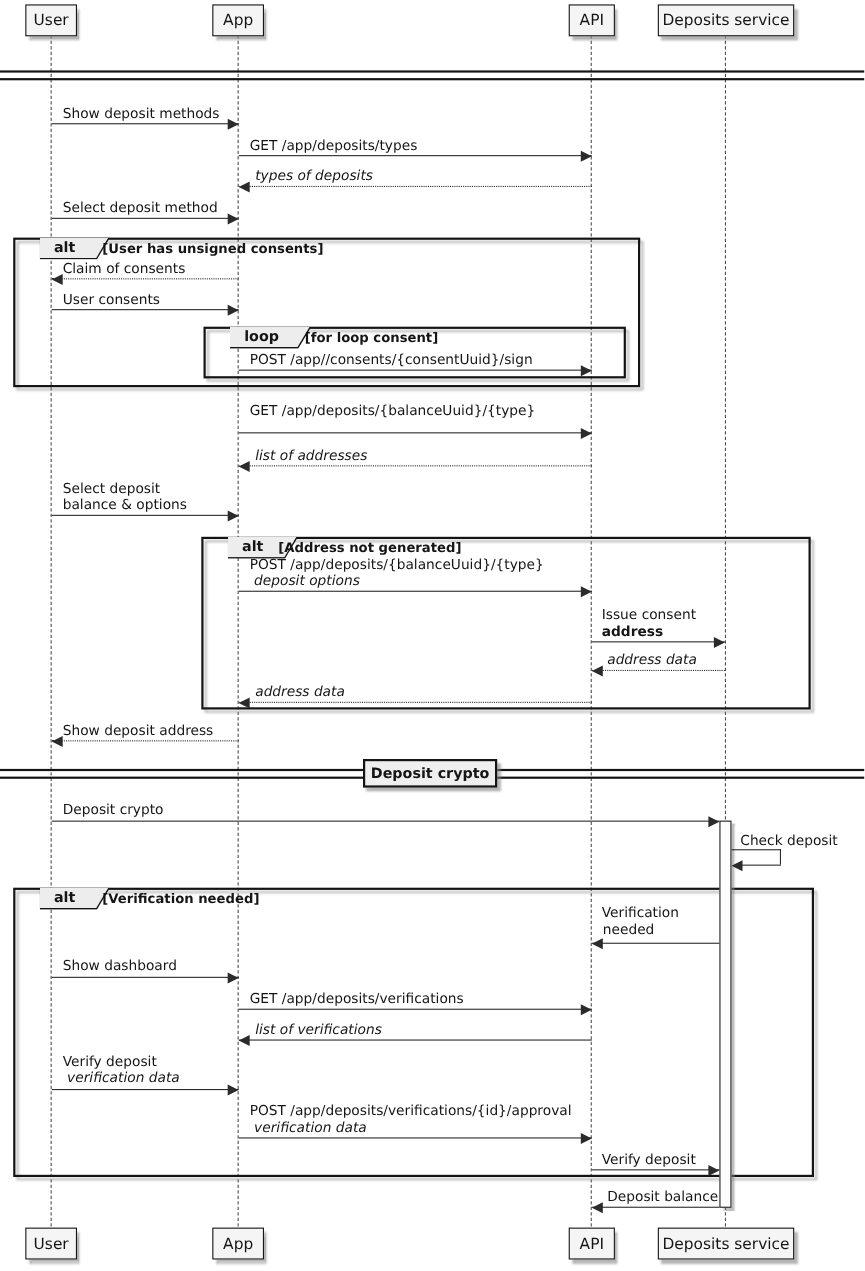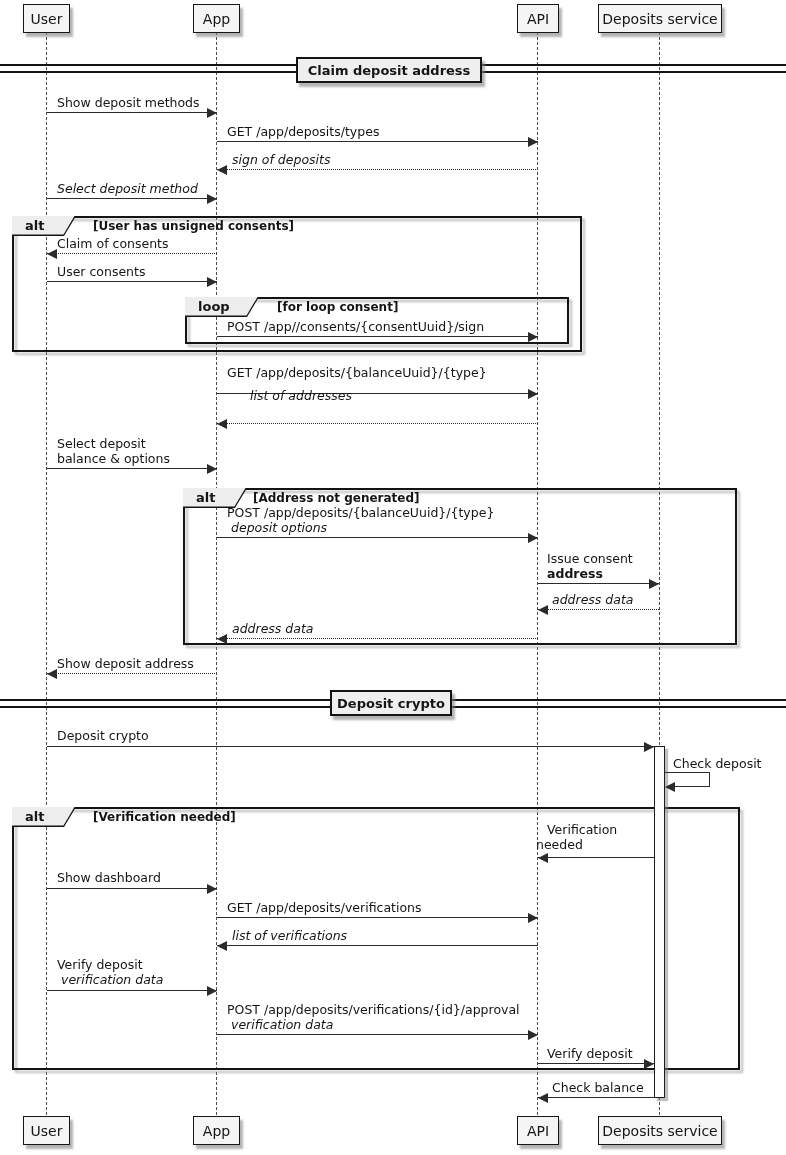--- a/index.html
+++ b/index.html
@@ -15,21 +15,21 @@
     display:flex;align-items:center;justify-content:center;font-size:14px;z-index:6;}
   
   .divlines{position:absolute;left:0;width:786px;height:5px;border-top:2px solid #141414;border-bottom:2px solid #141414;z-index:1;}
   .divlabel{position:absolute;box-sizing:border-box;height:26px;border:2px solid #141414;background:#efefef;
     box-shadow:3px 4px 2px rgba(130,130,130,.6);display:flex;align-items:center;justify-content:center;
     font-size:13px;font-weight:bold;z-index:2;}
   
   .frame{position:absolute;box-sizing:border-box;border:2px solid #141414;background:transparent;
     filter:drop-shadow(3px 3px 1px rgba(130,130,130,.55));z-index:2;}
   .fhead{position:absolute;width:64px;height:20px;background:#141414;
-    clip-path:polygon(0 0,100% 0,calc(100% - 12px) 100%,0 100%);z-index:3;}
+    clip-path:polygon(0 0,100% 0,calc(100% - 12px) 100%,0 100%);z-index:3;margin-left:24px;}
   .fhead.wide{width:74px;}
   .fhead-in{position:absolute;left:0;top:0;right:1.5px;bottom:1.5px;background:#ededed;
     clip-path:polygon(0 0,100% 0,calc(100% - 11px) 100%,0 100%);
     display:flex;align-items:center;font-weight:bold;font-size:13px;padding-left:13px;box-sizing:border-box;}
   .fcond{position:absolute;font-size:12px;font-weight:bold;z-index:3;white-space:nowrap;}
   
   .mlabel{position:absolute;font-size:12.5px;white-space:nowrap;z-index:5;line-height:15px;}
   .mlabel.i{font-style:italic;}
   .mline{position:absolute;height:0;border-top:1.2px solid #2b2b2b;z-index:4;}
   .mline.dot{border-top:1.2px dotted #2b2b2b;}
@@ -45,23 +45,20 @@
 <body>
 
 <div id="canvas">
 
   <div class="lifeline" style="left:46px;"></div>
   <div class="lifeline" style="left:216px;"></div>
   <div class="lifeline" style="left:537px;"></div>
   <div class="lifeline" style="left:659px;"></div>
 
   <div class="divlines" style="top:64px;"></div>
-  <div class="divlabel" style="left:296px;top:57px;width:186px;">
-    <span>Claim deposit address</span>
-  </div>
 
   <div class="divlines" style="top:699px;"></div>
   <div class="divlabel" style="left:330px;top:690px;width:122px;">
     <span>Deposit crypto</span>
   </div>
 
   <div class="frame" style="left:12px;top:216px;width:570px;height:136px;"></div>
   <div class="fhead" style="left:12px;top:216px;">
     <div class="fhead-in">
         <span>alt</span>
@@ -96,45 +93,45 @@
   <div class="act" style="left:654px;top:746px;height:352px;"></div>
 
   <div class="mlabel" style="left:57px;top:95px;">Show deposit methods</div>
   <div class="mline" style="left:47px;top:112px;width:170px;"></div>
   <div class="arr r" style="left:207px;top:108px;"></div>
 
   <div class="mlabel" style="left:227px;top:124px;">GET /app/deposits/types</div>
   <div class="mline" style="left:217px;top:141px;width:321px;"></div>
   <div class="arr r" style="left:528px;top:137px;"></div>
 
-  <div class="mlabel i" style="left:232px;top:152px;">sign of deposits</div>
+  <div class="mlabel i" style="left:232px;top:152px;">types of deposits</div>
   <div class="mline dot" style="left:217px;top:169px;width:321px;"></div>
   <div class="arr l" style="left:217px;top:165px;"></div>
 
-  <div class="mlabel" style="left:57px;top:181px;font-style:italic;">Select deposit method</div>
+  <div class="mlabel" style="left:57px;top:181px;">Select deposit method</div>
   <div class="mline" style="left:47px;top:198px;width:170px;"></div>
   <div class="arr r" style="left:207px;top:194px;"></div>
 
   <div class="mlabel" style="left:57px;top:236px;">Claim of consents</div>
   <div class="mline dot" style="left:47px;top:253px;width:170px;"></div>
   <div class="arr l" style="left:47px;top:249px;"></div>
 
   <div class="mlabel" style="left:57px;top:264px;">User consents</div>
   <div class="mline" style="left:47px;top:281px;width:170px;"></div>
   <div class="arr r" style="left:207px;top:277px;"></div>
 
   <div class="mlabel" style="left:227px;top:319px;">POST /app//consents/{consentUuid}/sign</div>
   <div class="mline" style="left:217px;top:336px;width:321px;"></div>
   <div class="arr r" style="left:528px;top:332px;"></div>
 
   <div class="mlabel" style="left:227px;top:365px;">GET /app/deposits/{balanceUuid}/{type}</div>
   <div class="mline" style="left:217px;top:393px;width:321px;"></div>
   <div class="arr r" style="left:528px;top:389px;"></div>
 
-  <div class="mlabel i" style="left:232px;top:388px;margin-left:18px;">list of addresses</div>
+  <div class="mlabel i" style="left:232px;top:406px;">list of addresses</div>
   <div class="mline dot" style="left:217px;top:423px;width:321px;"></div>
   <div class="arr l" style="left:217px;top:419px;"></div>
 
   <div class="mlabel" style="left:57px;top:436px;">Select deposit</div>
   <div class="mlabel" style="left:57px;top:451px;text-align:right;">balance &amp; options</div>
   <div class="mline" style="left:47px;top:468px;width:170px;"></div>
   <div class="arr r" style="left:207px;top:464px;"></div>
 
   <div class="mlabel" style="left:227px;top:505px;">POST /app/deposits/{balanceUuid}/{type}</div>
   <div class="mlabel i" style="left:231px;top:520px;font-style:italic;">deposit options</div>
@@ -162,21 +159,21 @@
   <div class="mline" style="left:47px;top:746px;width:607px;"></div>
   <div class="arr r" style="left:644px;top:742px;"></div>
 
   <div class="mlabel" style="left:673px;top:756px;">Check deposit</div>
   <div class="mline" style="left:665px;top:772px;width:45px;"></div>
   <div class="vline" style="left:709px;top:772px;height:14px;"></div>
   <div class="mline" style="left:674px;top:786px;width:36px;"></div>
   <div class="arr l" style="left:665px;top:782px;"></div>
 
   <div class="mlabel" style="left:547px;top:822px;">Verification</div>
-  <div class="mlabel" style="left:536px;top:837px;">needed</div>
+  <div class="mlabel" style="left:548px;top:837px;">needed</div>
   <div class="mline" style="left:538px;top:857px;width:116px;"></div>
   <div class="arr l" style="left:538px;top:853px;"></div>
 
   <div class="mlabel" style="left:57px;top:870px;">Show dashboard</div>
   <div class="mline" style="left:47px;top:888px;width:170px;"></div>
   <div class="arr r" style="left:207px;top:884px;"></div>
 
   <div class="mlabel" style="left:227px;top:900px;">GET /app/deposits/verifications</div>
   <div class="mline" style="left:217px;top:917px;width:321px;"></div>
   <div class="arr r" style="left:528px;top:913px;"></div>
@@ -192,21 +189,21 @@
 
   <div class="mlabel" style="left:227px;top:1002px;">POST /app/deposits/verifications/{id}/approval</div>
   <div class="mlabel i" style="left:231px;top:1017px;">verification data</div>
   <div class="mline" style="left:217px;top:1034px;width:321px;"></div>
   <div class="arr r" style="left:528px;top:1030px;"></div>
 
   <div class="mlabel" style="left:547px;top:1046px;">Verify deposit</div>
   <div class="mline" style="left:538px;top:1063px;width:116px;"></div>
   <div class="arr r" style="left:644px;top:1059px;"></div>
 
-  <div class="mlabel" style="left:552px;top:1080px;">Check balance</div>
+  <div class="mlabel" style="left:552px;top:1080px;">Deposit balance</div>
   <div class="mline" style="left:538px;top:1097px;width:116px;"></div>
   <div class="arr l" style="left:538px;top:1093px;"></div>
 
   <div class="pbox" style="left:23px;top:4px;width:47px;">
     <span>User</span>
   </div>
   <div class="pbox" style="left:193px;top:4px;width:47px;">
     <span>App</span>
   </div>
   <div class="pbox" style="left:517px;top:4px;width:42px;">

